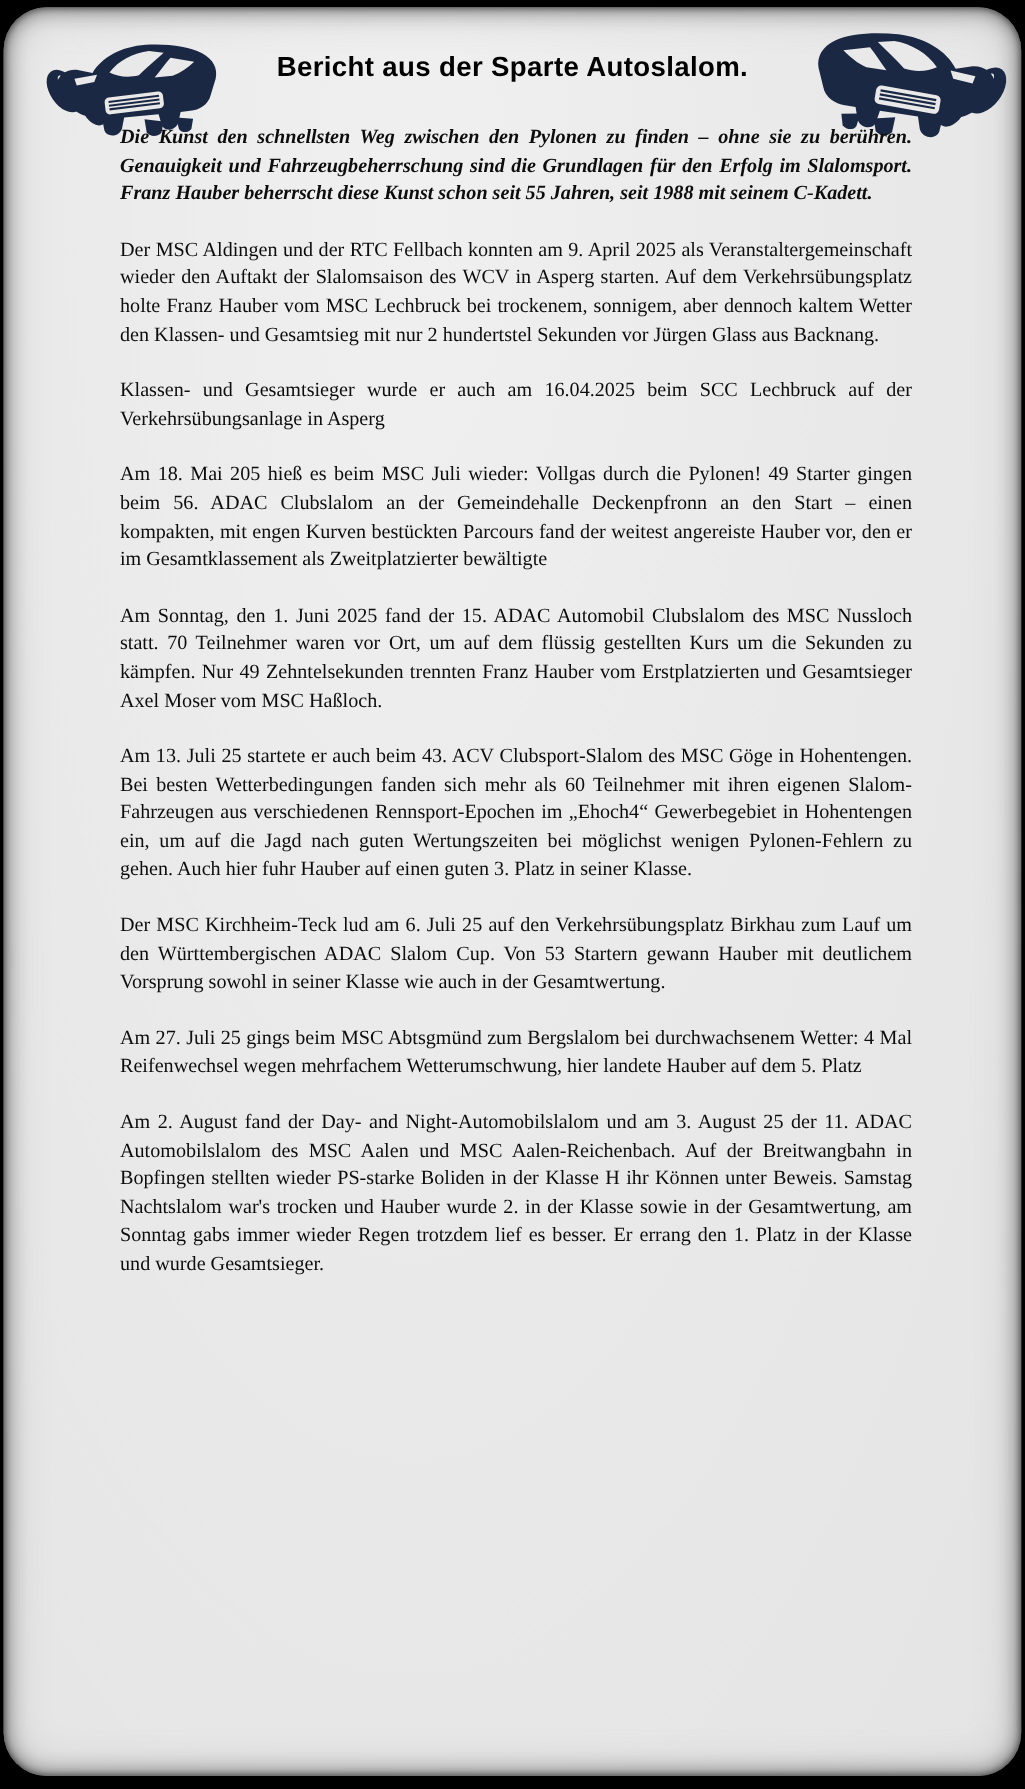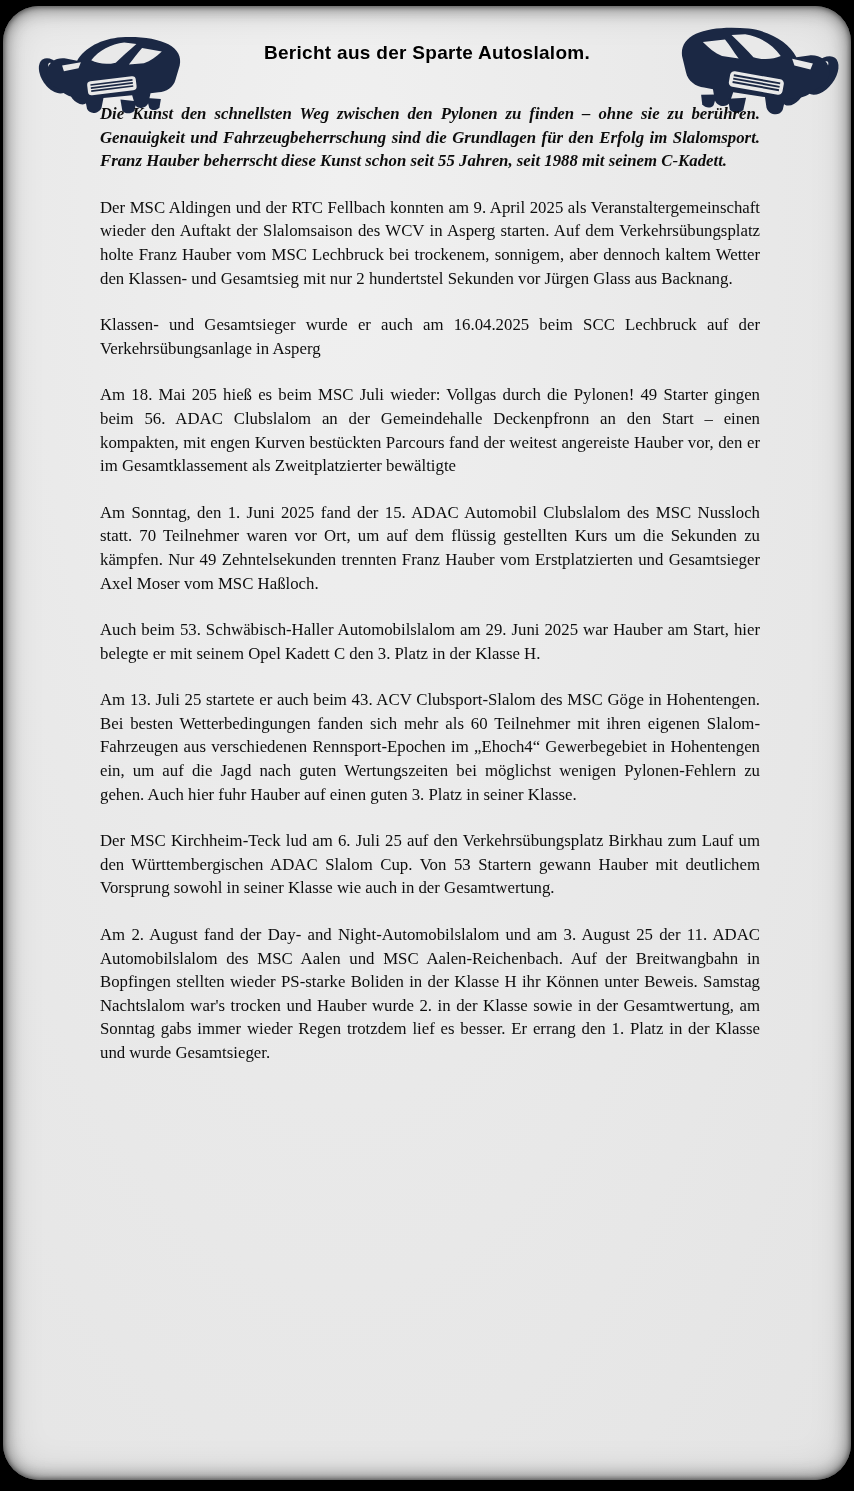--- a/index.html
+++ b/index.html
@@ -15,21 +15,21 @@
     background:radial-gradient(ellipse at 40% 12%, #f0f0f0 0%, var(--panel-bg,#e9e9e9) 50%, #e4e4e4 100%);
     box-shadow:
       inset 0 0 5px 1px rgba(0,0,0,0.50),
       inset 0 0 16px 4px rgba(0,0,0,0.38),
       inset 0 0 36px 8px rgba(0,0,0,0.10);
   }
   .page-title {
     position:absolute; top:36px; left:120px; right:120px;
     text-align:center;
     font-family:"Liberation Sans", sans-serif;
-    font-weight:700; font-size:19px; letter-spacing:0.3px;
+    font-weight:700; font-size:23px; letter-spacing:0.3px;
     color:#000;
   }
   .car { position:absolute; color:var(--car-color,#1b2844); }
   .car-left  { left:28px;  top:20px; width:160px; height:96px; }
   .car-right { right:4px;  top:10px; width:178px; height:108px; transform:rotate(3deg); }
   .defs-hidden { position:absolute; width:0; height:0; overflow:hidden; }
   .content {
     position:absolute; left:97px; top:96px; width:660px;
     font-size:16.8px; line-height:23.6px;
     color:var(--text-color,#0d0d0d);
@@ -97,19 +97,19 @@
   </svg>
 
   <div class="page-title">Bericht aus der Sparte Autoslalom.</div>
 
   <div class="content">
       <p class="bold-para"><span>Die Kunst den schnellsten Weg zwischen den Pylonen zu finden – ohne sie zu berühren. Genauigkeit und Fahrzeugbeherrschung sind die Grundlagen für den Erfolg im Slalomsport. Franz Hauber beherrscht diese Kunst schon seit 55 Jahren, seit 1988 mit seinem C-Kadett.</span></p>
       <p><span>Der </span><b>MSC Aldinge</b><span>n und der </span><b>RTC Fellbach</b><span> konnten am 9. April 2025 als Veranstaltergemeinschaft wieder den Auftakt der Slalomsaison des WCV in Asperg starten. Auf dem Verkehrsübungsplatz holte Franz Hauber vom MSC Lechbruck bei trockenem, sonnigem, aber dennoch kaltem Wetter den Klassen- und Gesamtsieg mit nur 2 hundertstel Sekunden vor Jürgen Glass aus Backnang.</span></p>
       <p><span>Klassen- und Gesamtsieger wurde er auch am 16.04.2025 beim </span><b>SCC Lechbruck</b><span> auf der Verkehrsübungsanlage in Asperg</span></p>
       <p><span>Am 18. Mai 205 hieß es beim </span><b>MSC Juli</b><span> wieder: Vollgas durch die Pylonen! 49 Starter gingen beim 56. ADAC Clubslalom an der Gemeindehalle Deckenpfronn an den Start – einen kompakten, mit engen Kurven bestückten Parcours fand der weitest angereiste Hauber vor, den er im Gesamtklassement als Zweitplatzierter bewältigte</span></p>
       <p><span>Am Sonntag, den 1. Juni 2025 fand der 15. ADAC Automobil Clubslalom des </span><b>MSC Nussloch</b><span> statt. 70 Teilnehmer waren vor Ort, um auf dem flüssig gestellten Kurs um die Sekunden zu kämpfen. Nur 49 Zehntelsekunden trennten Franz Hauber vom Erstplatzierten und Gesamtsieger Axel Moser vom MSC Haßloch.</span></p>
-      <p><span>Auch beim 53. </span><b>Schwäbisch-Haller</b><span> Automobilslalom am 29. Juni 2025 war Hauber am Start, hier belegte er mit seinem Opel Kadett C den 3. Platz in der Klasse H.</span></p>
       <p><span>Am 13. Juli 25 startete er auch beim 43. ACV Clubsport-Slalom des </span><b>MSC Göge</b><span> in Hohentengen. Bei besten Wetterbedingungen fanden sich mehr als 60 Teilnehmer mit ihren eigenen Slalom-Fahrzeugen aus verschiedenen Rennsport-Epochen im „Ehoch4“ Gewerbegebiet in Hohentengen ein, um auf die Jagd nach guten Wertungszeiten bei möglichst wenigen Pylonen-Fehlern zu gehen. Auch hier fuhr Hauber auf einen guten 3. Platz in seiner Klasse.</span></p>
       <p><span>Der </span><b>MSC Kirchheim-Teck</b><span> lud am 6. Juli 25 auf den Verkehrsübungsplatz Birkhau zum Lauf um den Württembergischen ADAC Slalom Cup. Von 53 Startern gewann Hauber mit deutlichem Vorsprung sowohl in seiner Klasse wie auch in der Gesamtwertung.</span></p>
+      <p><span>Am 27. Juli 25 gings beim </span><b>MSC Abtsgmünd</b><span> zum Bergslalom bei durchwachsenem Wetter: 4 Mal Reifenwechsel wegen mehrfachem Wetterumschwung, hier landete Hauber auf dem 5. Platz</span></p>
       <p><span>Am 2. August fand der Day- and Night-Automobilslalom und am 3. August 25 der 11. ADAC Automobilslalom des </span><b>MSC Aalen und MSC Aalen-Reichenbach</b><span>. Auf der Breitwangbahn in Bopfingen stellten wieder PS-starke Boliden in der Klasse H ihr Können unter Beweis. Samstag Nachtslalom war's trocken und Hauber wurde 2. in der Klasse sowie in der Gesamtwertung, am Sonntag gabs immer wieder Regen trotzdem lief es besser. Er errang den 1. Platz in der Klasse und wurde Gesamtsieger.</span></p>
     </div>
 
 </div>
 
 </body></html>

